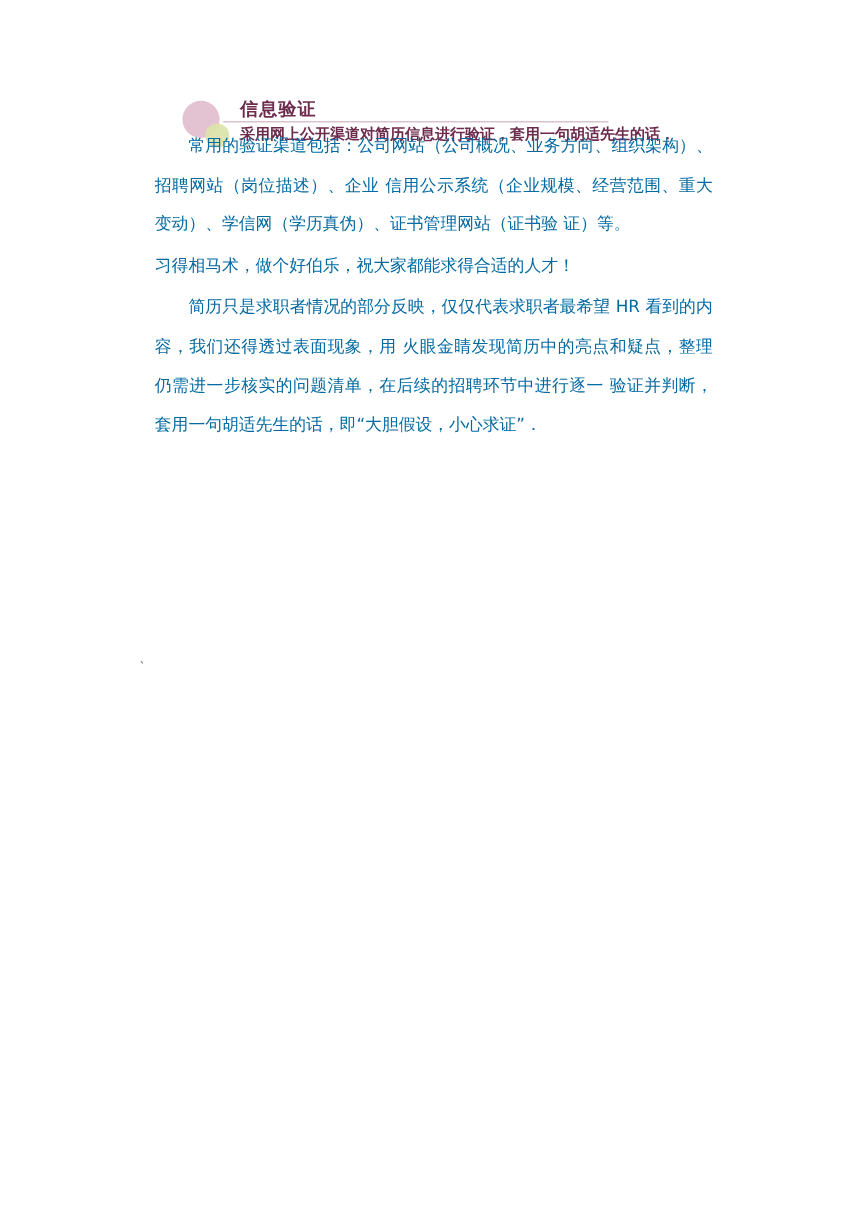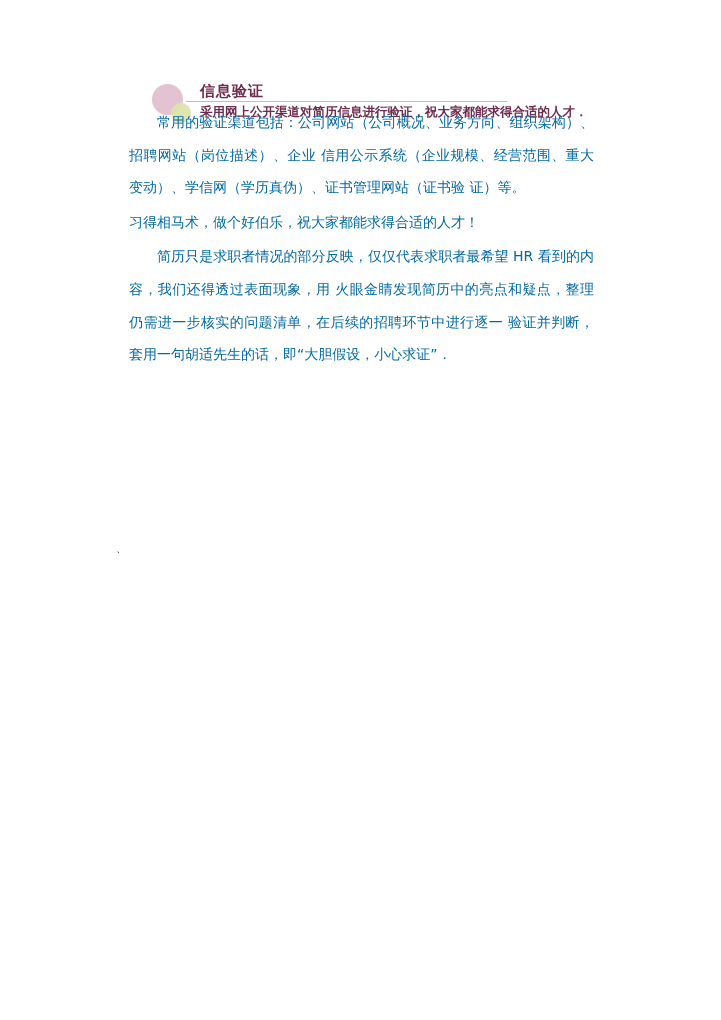--- a/index.html
+++ b/index.html
@@ -63,21 +63,21 @@
 </head>
 <body>
 
 <div class="page">
 
   <div>
     <span class="circle big"></span>
     <span class="circle small"></span>
     <div class="rule"></div>
     <div class="title">信息验证</div>
-    <div class="subtitle">采用网上公开渠道对简历信息进行验证，祝大家都能求得合适的人才．</div>
+    <div class="subtitle">采用网上公开渠道对简历信息进行验证，套用一句胡适先生的话．</div>
   </div>
 
   <div class="body-text">
     <p class="para indent">常用的验证渠道包括：公司网站（公司概况、业务方向、组织架构）、招聘网站（岗位描述）、企业 信用公示系统（企业规模、经营范围、重大变动）、学信网（学历真伪）、证书管理网站（证书验 证）等。</p>
     <p class="para">习得相马术，做个好伯乐，祝大家都能求得合适的人才！</p>
     <p class="para indent">简历只是求职者情况的部分反映，仅仅代表求职者最希望 HR 看到的内容，我们还得透过表面现象，用 火眼金睛发现简历中的亮点和疑点，整理仍需进一步核实的问题清单，在后续的招聘环节中进行逐一 验证并判断，套用一句胡适先生的话，即“大胆假设，小心求证”．</p>
   </div>
 
   <span class="stray">、</span>
 

